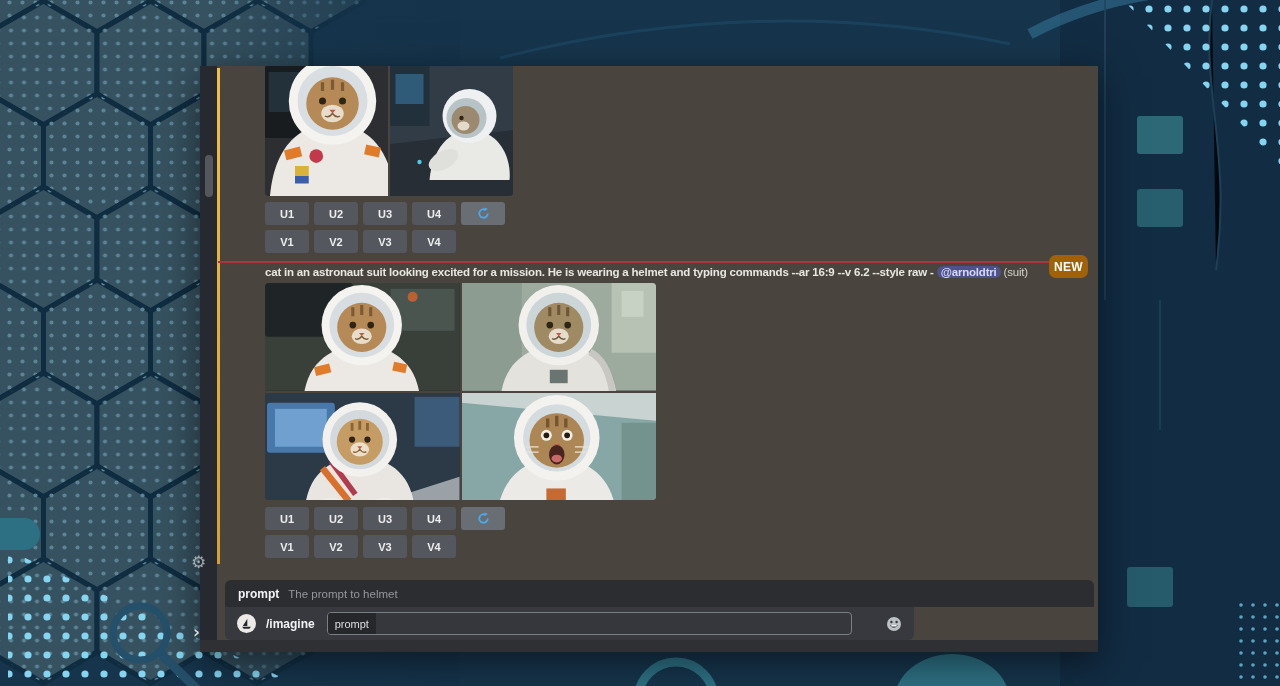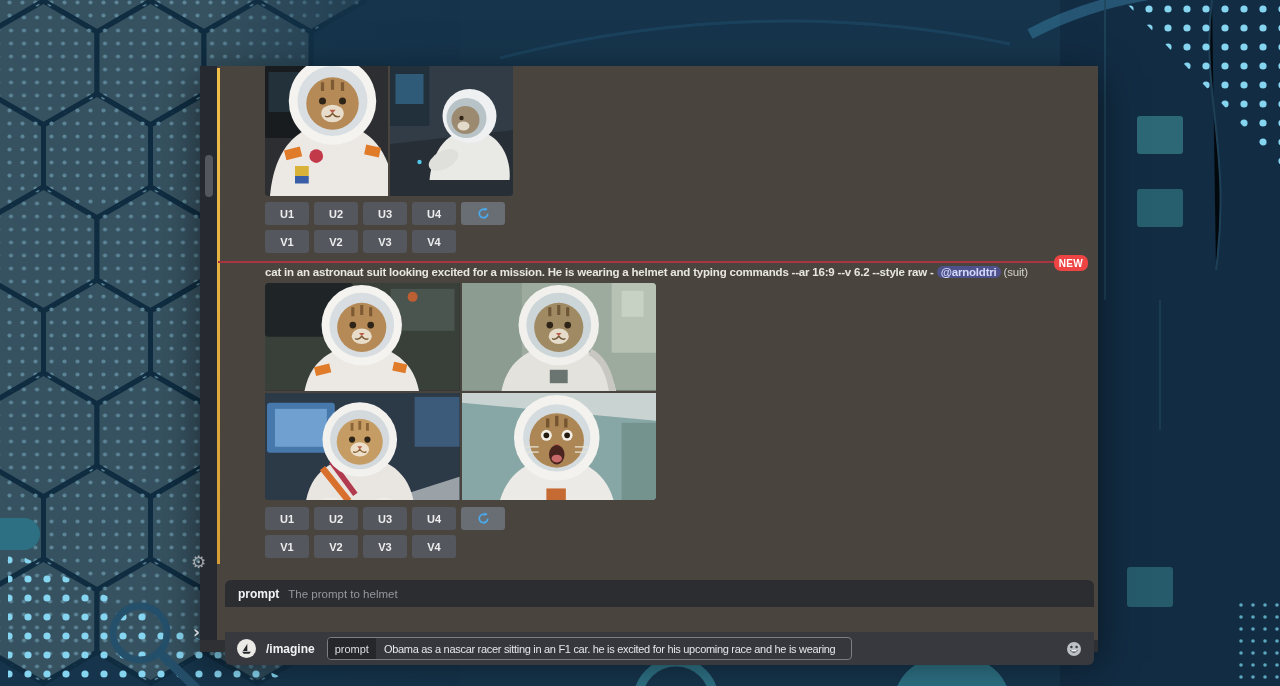--- a/index.html
+++ b/index.html
@@ -37,22 +37,22 @@
   .mj-btn{
     width:44px;height:23px;background:#54575d;border:none;border-radius:3px;
     color:#ededee;font-weight:bold;font-size:11px;font-family:inherit;
     display:flex;align-items:center;justify-content:center;padding:0;cursor:pointer;
   }
   .mj-btn.refresh{background:#696d74;}
 
   
   .divider{position:absolute;left:18px;top:195px;width:862px;height:2px;background:#a93540;z-index:2;}
   .new-badge{
-    position:absolute;right:10px;top:189px;height:16px;padding:0 5px;background:#ef4444;
-    color:#fff;font-size:10px;font-weight:bold;border-radius:7px;letter-spacing:.3px;
+    position:absolute;right:10px;top:189px;height:23px;padding:0 5px;background:#a16207;
+    color:#fff;font-size:12px;font-weight:bold;border-radius:7px;letter-spacing:.3px;
     display:flex;align-items:center;z-index:3;
   }
 
   
   .message-line{
     position:absolute;left:65px;top:200px;width:800px;z-index:2;
     font-size:11.5px;font-weight:bold;color:#e8e6e1;letter-spacing:-.2px;white-space:nowrap;
   }
   .mention{background:rgba(88,101,242,.42);color:#d4d8fc;border-radius:6px;padding:0 4px;}
   .speed{color:#d2d0ca;font-weight:normal;}
@@ -61,21 +61,21 @@
   .hint-popup{
     position:absolute;left:25px;top:514px;width:869px;height:27px;background:#2b2d31;
     border-radius:6px 6px 0 0;display:flex;align-items:center;padding-left:13px;
     box-sizing:border-box;gap:9px;z-index:2;
   }
   .hint-name{font-weight:bold;font-size:12px;color:#f2f3f5;}
   .hint-desc{font-size:11.5px;color:#94979d;}
 
   
   .input-bar{
-    position:absolute;left:25px;top:566px;width:869px;height:33px;background:#37393f;
+    position:absolute;left:25px;top:541px;width:689px;height:33px;background:#37393f;
     border-radius:0 0 6px 6px;display:flex;align-items:center;padding:0 12px;
     box-sizing:border-box;z-index:2;
   }
   .avatar{width:19px;height:19px;border-radius:50%;background:#eceae7;display:flex;
     align-items:center;justify-content:center;margin-right:10px;flex:none;}
   .cmd{font-weight:bold;font-size:12px;color:#f1f2f3;margin-right:12px;flex:none;}
   .option-box{display:flex;align-items:center;border:1px solid #7a7e85;border-radius:4px;
     height:21px;overflow:hidden;width:523px;background:#35373d;flex:none;}
   .option-chip{background:#26272b;color:#dcdee0;font-size:11px;padding:0 7px;height:100%;
     display:flex;align-items:center;flex:none;}
@@ -374,21 +374,20 @@
   <div class="input-bar">
     <span class="avatar">
       <svg width="13" height="13" viewBox="0 0 16 16">
         <polygon points="9,2 9,11 3.5,11" fill="#23262b"></polygon>
         <path d="M2.5,12 h11 l-2,2.5 h-7 Z" fill="#23262b"></path>
       </svg>
     </span>
     <span class="cmd">/imagine</span>
     <span class="option-box">
       <span class="option-chip">prompt</span>
-      <span class="option-value">Obama as a nascar racer sitting in an F1 car. he is excited for his upcoming race and he is wearing</span>
     </span>
     <button class="emoji-btn">
       <svg width="16" height="16" viewBox="0 0 16 16">
         <circle cx="8" cy="8" r="7" fill="#bcc1c6"></circle>
         <circle cx="5.4" cy="6" r="1.2" fill="#37393f"></circle>
         <circle cx="10.6" cy="6" r="1.2" fill="#37393f"></circle>
         <path d="M4.2,9 a4 4 0 0 0 7.6,0 Z" fill="#37393f"></path>
         <rect x="5.2" y="9" width="5.6" height="1.6" rx="0.6" fill="#f2f3f4"></rect>
       </svg>
     </button>

